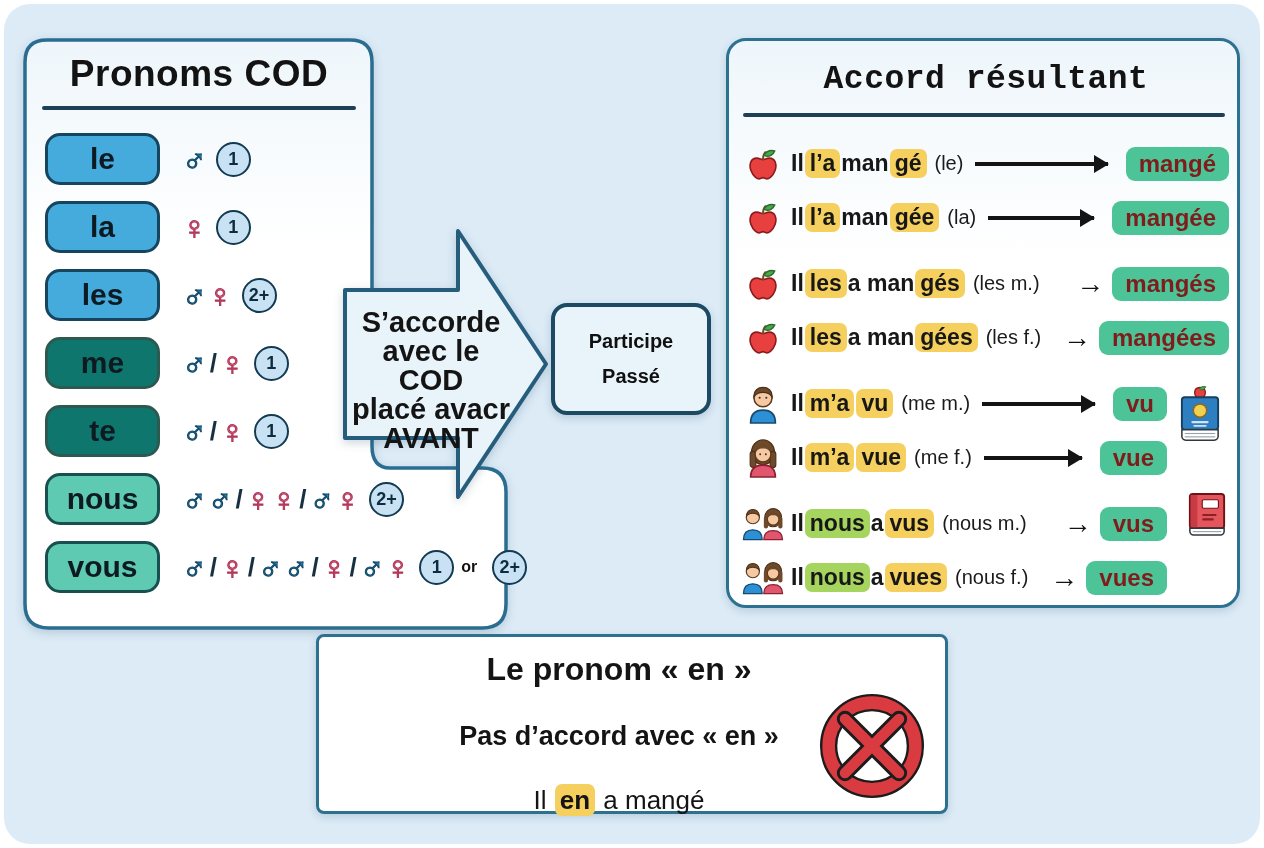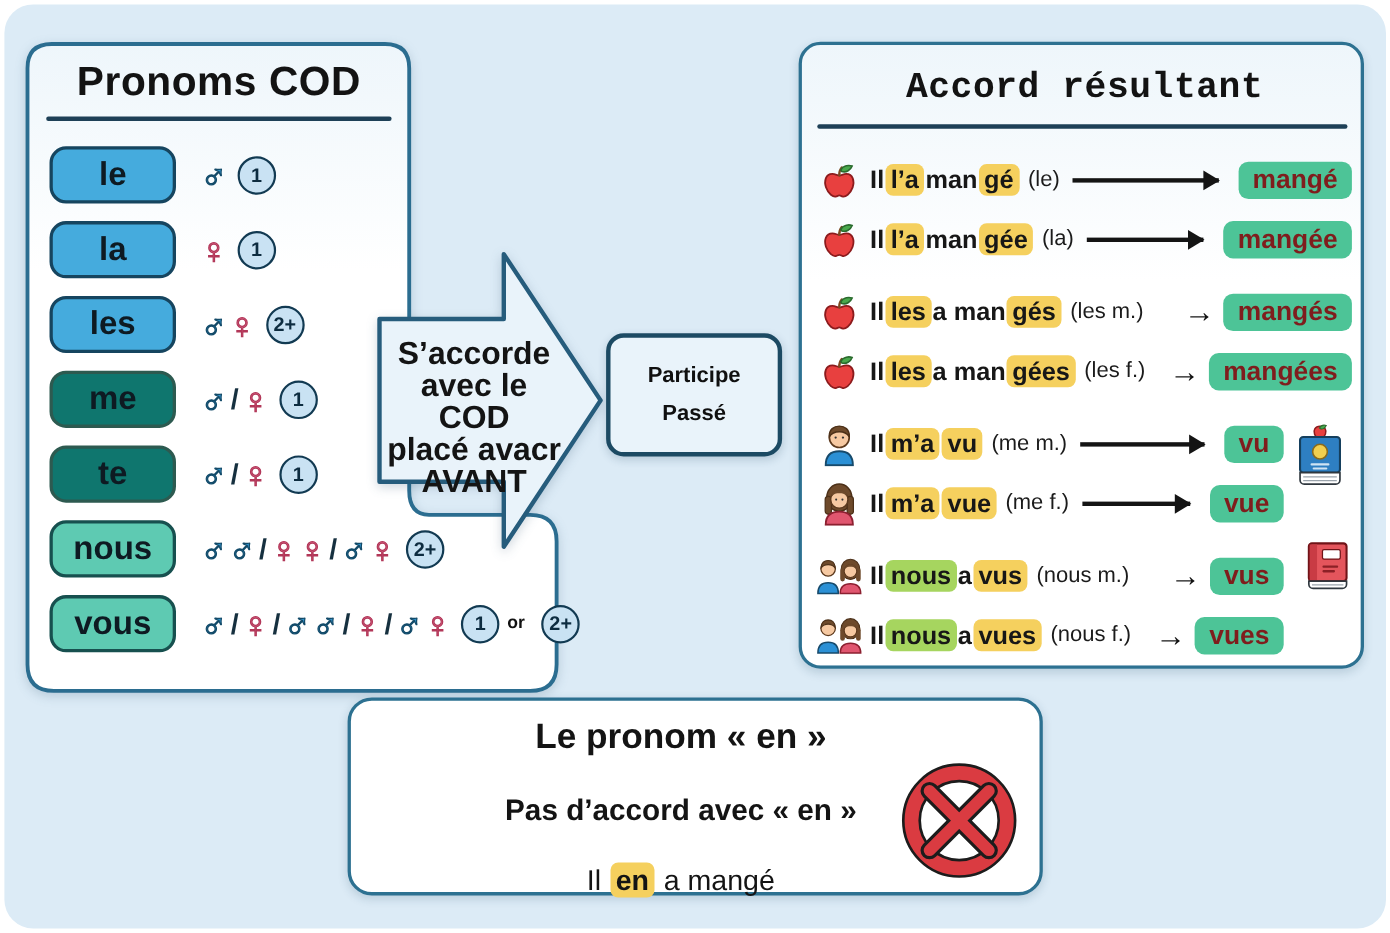--- a/index.html
+++ b/index.html
@@ -343,21 +343,21 @@
           <rect x="3.8" y="4" width="7" height="34" fill="#c93b44"></rect>
           <rect x="16" y="9" width="17" height="9" rx="1.5" fill="#ffffff" stroke="#701317" stroke-width="1.2"></rect>
           <rect x="16" y="24" width="15" height="2.2" rx="1" fill="#8c2026"></rect>
           <rect x="16" y="28.5" width="12" height="2.2" rx="1" fill="#8c2026"></rect>
           <path d="M3 39 H39 V42 a4 4 0 0 1 -4 4 H7 a4 4 0 0 1 -4 -4 Z" fill="#ffffff" stroke="#30383f" stroke-width="1.6"></path>
           <line x1="6" y1="42.5" x2="36" y2="42.5" stroke="#9aa3ab" stroke-width="1.2"></line>
         </svg>
       </span>
   </div>
 
-  <div class="abs panel" style="left:316px;top:634px;width:632px;height:180px;border-radius:22px;background:#ffffff;">
+  <div class="abs panel" style="left:316px;top:634px;width:632px;height:180px;border-radius:8px;background:#ffffff;">
     <div class="abs bp-text bp-title" style="left:0;top:14px;width:600px;">Le pronom « en »</div>
     <div class="abs bp-text bp-sub" style="left:0;top:66px;width:600px;">Pas d’accord avec « en »</div>
     <div class="abs bp-text bp-ex" style="left:0;top:116px;width:600px;margin-top:32px;"><span>Il </span><span class="hl-yellow ex-hl">en</span><span> a mangé</span></div>
     <span class="abs" style="left:500px;top:56px;">
         <svg viewBox="0 0 110 110" width="106" height="106">
           <circle cx="55" cy="55" r="45" fill="#ffffff" stroke="#1c1c1c" stroke-width="18"></circle>
           <circle cx="55" cy="55" r="45" fill="none" stroke="#da3b41" stroke-width="13"></circle>
           <path d="M27 27 L83 83 M83 27 L27 83" stroke="#1c1c1c" stroke-width="17" stroke-linecap="round"></path>
           <path d="M27 27 L83 83 M83 27 L27 83" stroke="#da3b41" stroke-width="11" stroke-linecap="round"></path>
         </svg>

